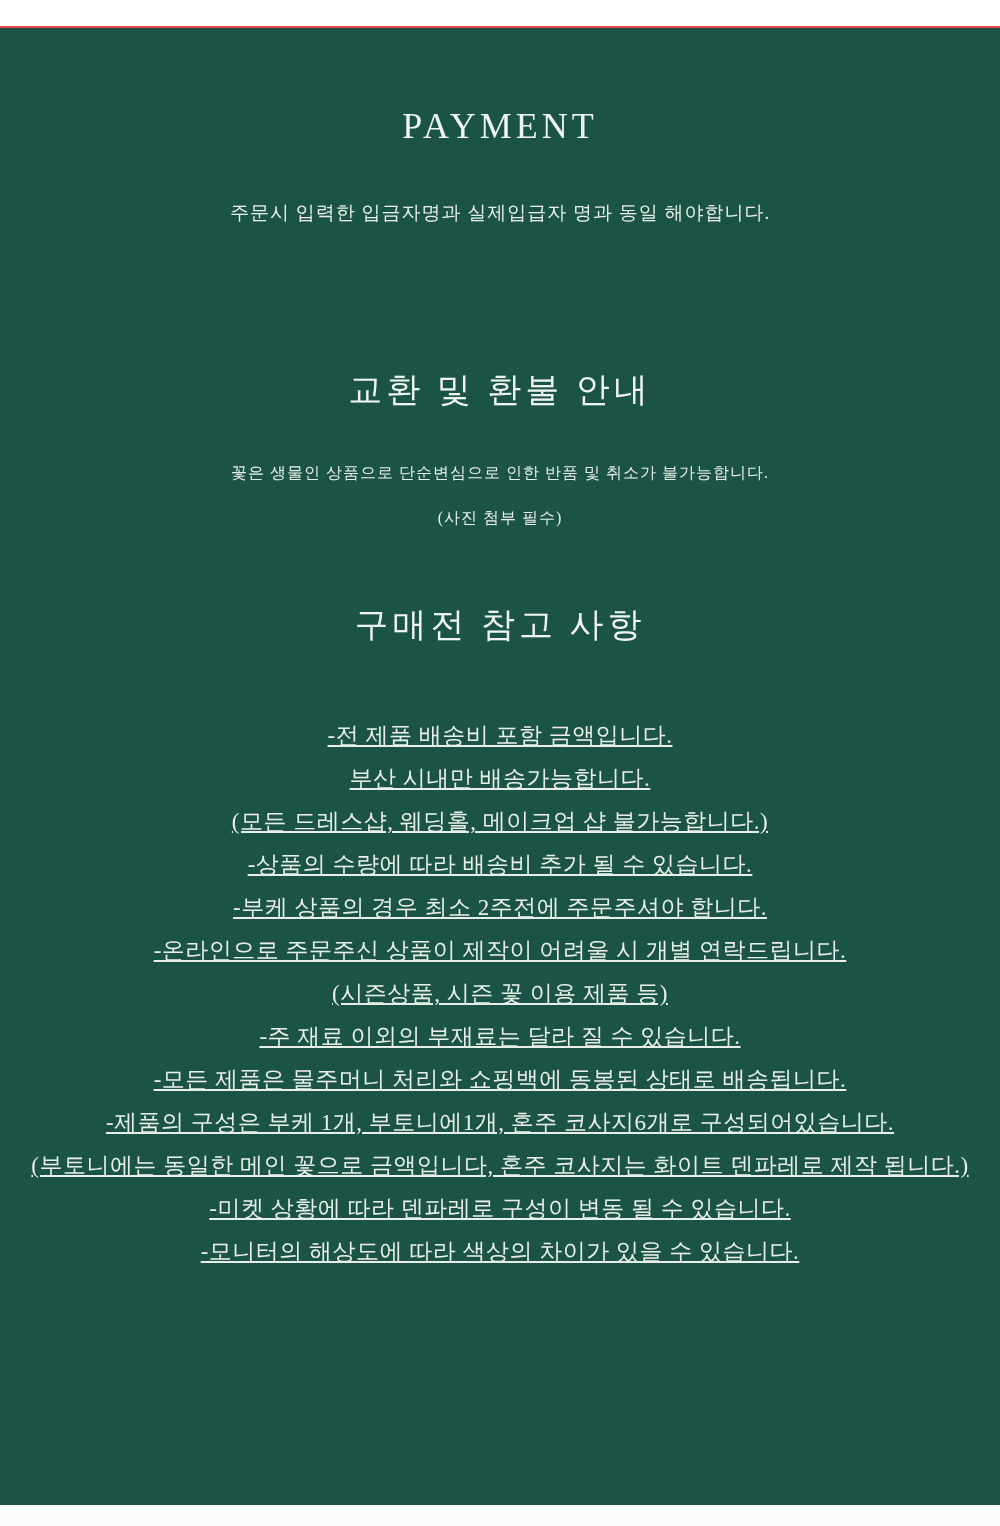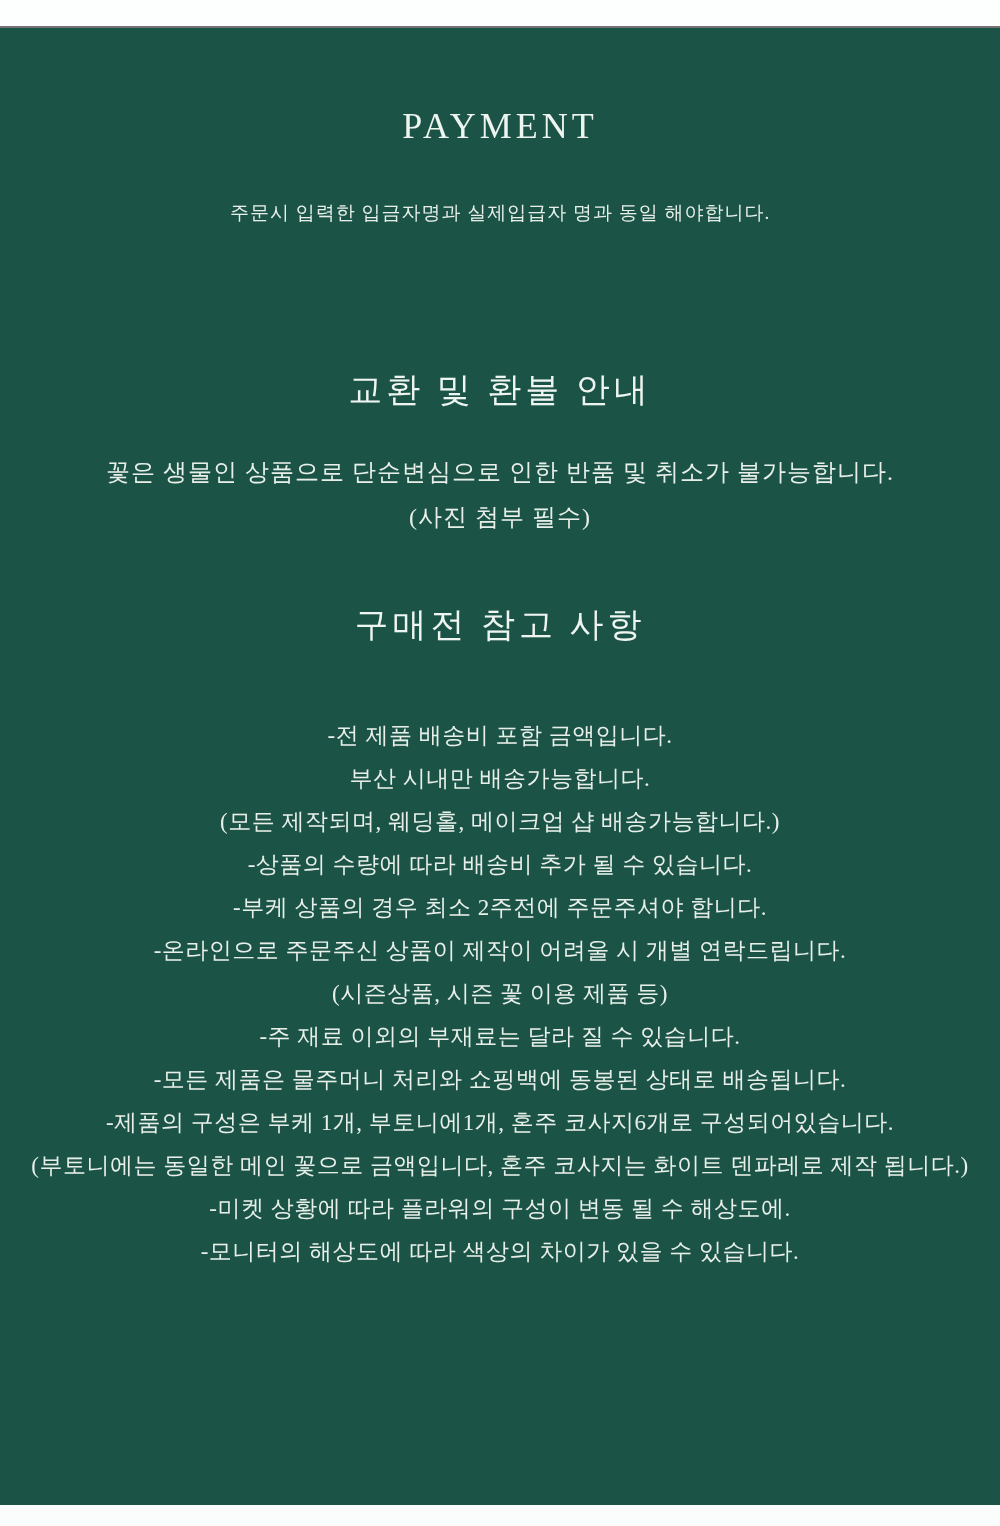--- a/index.html
+++ b/index.html
@@ -15,21 +15,21 @@
     font-family: "Liberation Serif", "DejaVu Serif", serif;
     overflow: hidden;
   }
   .top-strip {
     height: 26px;
     background: #fdfefe;
   }
   .panel {
     height: 1477px;
     background: #1b5447;
-    border-top: 2px solid #737373;
+    border-top: 2px solid #ef4444;
     display: flex;
     flex-direction: column;
     align-items: center;
     overflow: hidden;
     color: #e8efe9;
   }
   .bottom-strip {
     height: 21px;
     background: #fbfdfd;
   }
@@ -62,29 +62,30 @@
     white-space: nowrap;
   }
   .payment-para {
     margin-top: 46px;
     font-size: 19px;
     line-height: 46px;
     letter-spacing: 1px;
   }
   .exchange-para {
     margin-top: 40px;
-    font-size: 24px;
+    font-size: 16px;
     line-height: 45px;
     letter-spacing: 1px;
   }
   .notes-list {
     margin-top: 69px;
     font-size: 23px;
     line-height: 43px;
     letter-spacing: 0.5px;
+    text-decoration: underline;
   }
 </style>
 </head>
 <body>
 
 <div class="page">
   <div class="top-strip"></div>
 
   <div class="panel">
 
@@ -99,29 +100,29 @@
     <div class="para exchange-para">
       <p>꽃은 생물인 상품으로 단순변심으로 인한 반품 및 취소가 불가능합니다.</p>
       <p>(사진 첨부 필수)</p>
     </div>
 
     <h2 class="kr-title notes">구매전 참고 사항</h2>
 
     <div class="para notes-list">
       <p>-전 제품 배송비 포함 금액입니다.</p>
       <p>부산 시내만 배송가능합니다.</p>
-      <p>(모든 제작되며, 웨딩홀, 메이크업 샵 배송가능합니다.)</p>
+      <p>(모든 드레스샵, 웨딩홀, 메이크업 샵 불가능합니다.)</p>
       <p>-상품의 수량에 따라 배송비 추가 될 수 있습니다.</p>
       <p>-부케 상품의 경우 최소 2주전에 주문주셔야 합니다.</p>
       <p>-온라인으로 주문주신 상품이 제작이 어려울 시 개별 연락드립니다.</p>
       <p>(시즌상품, 시즌 꽃 이용 제품 등)</p>
       <p>-주 재료 이외의 부재료는 달라 질 수 있습니다.</p>
       <p>-모든 제품은 물주머니 처리와 쇼핑백에 동봉된 상태로 배송됩니다.</p>
       <p>-제품의 구성은 부케 1개, 부토니에1개, 혼주 코사지6개로 구성되어있습니다.</p>
       <p>(부토니에는 동일한 메인 꽃으로 금액입니다, 혼주 코사지는 화이트 덴파레로 제작 됩니다.)</p>
-      <p>-미켓 상황에 따라 플라워의 구성이 변동 될 수 해상도에.</p>
+      <p>-미켓 상황에 따라 덴파레로 구성이 변동 될 수 있습니다.</p>
       <p>-모니터의 해상도에 따라 색상의 차이가 있을 수 있습니다.</p>
     </div>
 
   </div>
 
   <div class="bottom-strip"></div>
 </div>
 
 </body></html>

